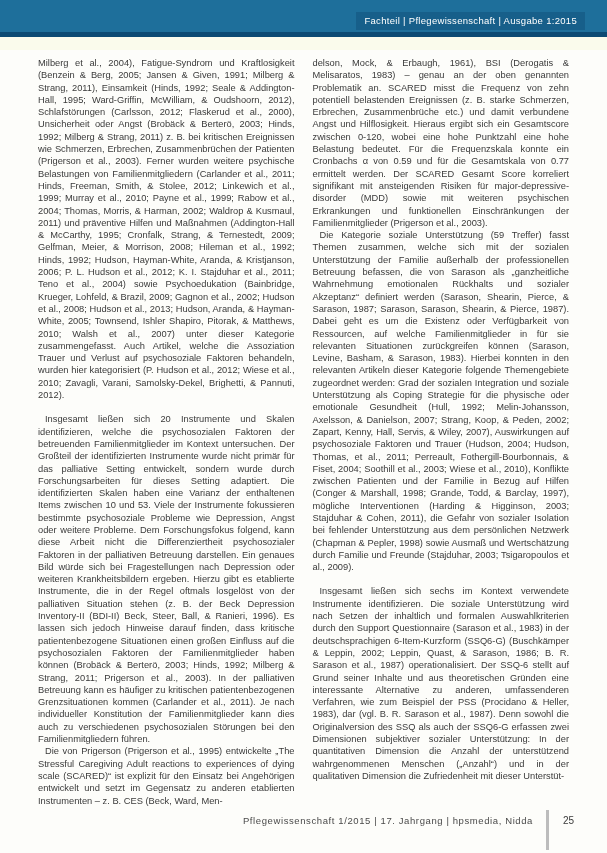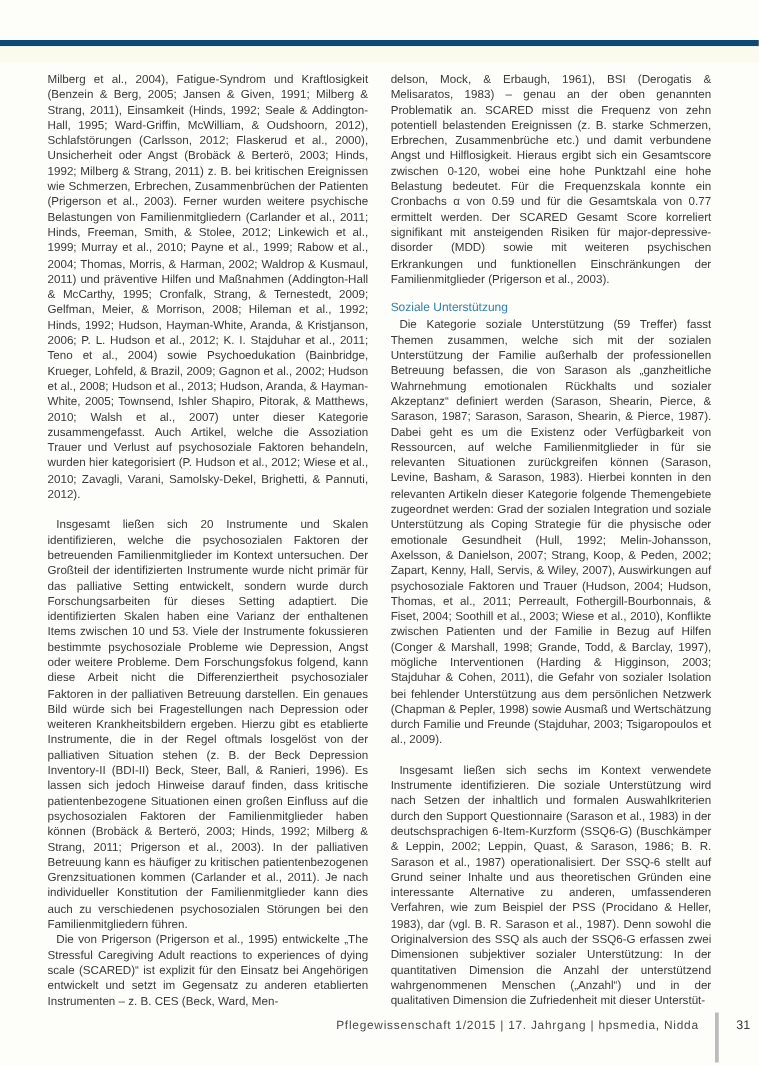--- a/index.html
+++ b/index.html
@@ -59,20 +59,21 @@
     font-size:9.6px;
     line-height:12.3px;
     font-weight:400;
     text-align:left;
   }
 
   
   .footer{
     position:absolute;top:810px;left:0;right:0;
     display:flex;align-items:flex-start;justify-content:flex-end;
+    padding-right:26px;
   }
   .footer-text{
     font-size:9.5px;
     letter-spacing:.6px;
     color:#4a4a4a;
     margin-top:5px;
     white-space:nowrap;
   }
   .footer-divider{
     width:3px;height:40px;
@@ -84,36 +85,38 @@
     color:#3a3a3a;
     margin-top:5px;
     min-width:18px;
   }
 </style>
 </head>
 <body>
 
 <div class="page">
 
+  <div class="header-bar">
+    <span class="header-label">Fachteil | Pflegewissenschaft |  Ausgabe 1:2015</span>
+  </div>
   <div class="header-line"></div>
   <div class="header-strip"></div>
 
   <main class="columns">
     <div class="col">
       <p>Milberg et al., 2004), Fatigue-Syndrom und Kraftlosigkeit (Benzein &amp; Berg, 2005; Jansen &amp; Given, 1991; Milberg &amp; Strang, 2011), Einsamkeit (Hinds, 1992; Seale &amp; Addington-Hall, 1995; Ward-Griffin, McWilliam, &amp; Oudshoorn, 2012), Schlafstörungen (Carlsson, 2012; Flaskerud et al., 2000), Unsicherheit oder Angst (Brobäck &amp; Berterö, 2003; Hinds, 1992; Milberg &amp; Strang, 2011) z. B. bei kritischen Ereignissen wie Schmerzen, Erbrechen, Zusammenbrüchen der Patienten (Prigerson et al., 2003). Ferner wurden weitere psychische Belastungen von Familienmitgliedern (Carlander et al., 2011; Hinds, Freeman, Smith, &amp; Stolee, 2012; Linkewich et al., 1999; Murray et al., 2010; Payne et al., 1999; Rabow et al., 2004; Thomas, Morris, &amp; Harman, 2002; Waldrop &amp; Kusmaul, 2011) und präventive Hilfen und Maßnahmen (Addington-Hall &amp; McCarthy, 1995; Cronfalk, Strang, &amp; Ternestedt, 2009; Gelfman, Meier, &amp; Morrison, 2008; Hileman et al., 1992; Hinds, 1992; Hudson, Hayman-White, Aranda, &amp; Kristjanson, 2006; P. L. Hudson et al., 2012; K. I. Stajduhar et al., 2011; Teno et al., 2004) sowie Psychoedukation (Bainbridge, Krueger, Lohfeld, &amp; Brazil, 2009; Gagnon et al., 2002; Hudson et al., 2008; Hudson et al., 2013; Hudson, Aranda, &amp; Hayman-White, 2005; Townsend, Ishler Shapiro, Pitorak, &amp; Matthews, 2010; Walsh et al., 2007) unter dieser Kategorie zusammengefasst. Auch Artikel, welche die Assoziation Trauer und Verlust auf psychosoziale Faktoren behandeln, wurden hier kategorisiert (P. Hudson et al., 2012; Wiese et al., 2010; Zavagli, Varani, Samolsky-Dekel, Brighetti, &amp; Pannuti, 2012).</p>
       <p class="indent gap-before">Insgesamt ließen sich 20 Instrumente und Skalen identifizieren, welche die psychosozialen Faktoren der betreuenden Familienmitglieder im Kontext untersuchen. Der Großteil der identifizierten Instrumente wurde nicht primär für das palliative Setting entwickelt, sondern wurde durch Forschungsarbeiten für dieses Setting adaptiert. Die identifizierten Skalen haben eine Varianz der enthaltenen Items zwischen 10 und 53. Viele der Instrumente fokussieren bestimmte psychosoziale Probleme wie Depression, Angst oder weitere Probleme. Dem Forschungsfokus folgend, kann diese Arbeit nicht die Differenziertheit psychosozialer Faktoren in der palliativen Betreuung darstellen. Ein genaues Bild würde sich bei Fragestellungen nach Depression oder weiteren Krankheitsbildern ergeben. Hierzu gibt es etablierte Instrumente, die in der Regel oftmals losgelöst von der palliativen Situation stehen (z. B. der Beck Depression Inventory-II (BDI-II) Beck, Steer, Ball, &amp; Ranieri, 1996). Es lassen sich jedoch Hinweise darauf finden, dass kritische patientenbezogene Situationen einen großen Einfluss auf die psychosozialen Faktoren der Familienmitglieder haben können (Brobäck &amp; Berterö, 2003; Hinds, 1992; Milberg &amp; Strang, 2011; Prigerson et al., 2003). In der palliativen Betreuung kann es häufiger zu kritischen patientenbezogenen Grenzsituationen kommen (Carlander et al., 2011). Je nach individueller Konstitution der Familienmitglieder kann dies auch zu verschiedenen psychosozialen Störungen bei den Familienmitgliedern führen.</p>
       <p class="indent">Die von Prigerson (Prigerson et al., 1995) entwickelte „The Stressful Caregiving Adult reactions to experiences of dying scale (SCARED)“ ist explizit für den Einsatz bei Angehörigen entwickelt und setzt im Gegensatz zu anderen etablierten Instrumenten – z. B. CES (Beck, Ward, Men-</p>
     </div>
     <div class="col">
       <p>delson, Mock, &amp; Erbaugh, 1961), BSI (Derogatis &amp; Melisaratos, 1983) – genau an der oben genannten Problematik an. SCARED misst die Frequenz von zehn potentiell belastenden Ereignissen (z. B. starke Schmerzen, Erbrechen, Zusammenbrüche etc.) und damit verbundene Angst und Hilflosigkeit. Hieraus ergibt sich ein Gesamtscore zwischen 0-120, wobei eine hohe Punktzahl eine hohe Belastung bedeutet. Für die Frequenzskala konnte ein Cronbachs α von 0.59 und für die Gesamtskala von 0.77 ermittelt werden. Der SCARED Gesamt Score korreliert signifikant mit ansteigenden Risiken für major-depressive-disorder (MDD) sowie mit weiteren psychischen Erkrankungen und funktionellen Einschränkungen der Familienmitglieder (Prigerson et al., 2003).</p>
-      <h3 class="section-heading">Soziale Unterstützung</h3>
       <p class="indent">Die Kategorie soziale Unterstützung (59 Treffer) fasst Themen zusammen, welche sich mit der sozialen Unterstützung der Familie außerhalb der professionellen Betreuung befassen, die von Sarason als „ganzheitliche Wahrnehmung emotionalen Rückhalts und sozialer Akzeptanz“ definiert werden (Sarason, Shearin, Pierce, &amp; Sarason, 1987; Sarason, Sarason, Shearin, &amp; Pierce, 1987). Dabei geht es um die Existenz oder Verfügbarkeit von Ressourcen, auf welche Familienmitglieder in für sie relevanten Situationen zurückgreifen können (Sarason, Levine, Basham, &amp; Sarason, 1983). Hierbei konnten in den relevanten Artikeln dieser Kategorie folgende Themengebiete zugeordnet werden: Grad der sozialen Integration und soziale Unterstützung als Coping Strategie für die physische oder emotionale Gesundheit (Hull, 1992; Melin-Johansson, Axelsson, &amp; Danielson, 2007; Strang, Koop, &amp; Peden, 2002; Zapart, Kenny, Hall, Servis, &amp; Wiley, 2007), Auswirkungen auf psychosoziale Faktoren und Trauer (Hudson, 2004; Hudson, Thomas, et al., 2011; Perreault, Fothergill-Bourbonnais, &amp; Fiset, 2004; Soothill et al., 2003; Wiese et al., 2010), Konflikte zwischen Patienten und der Familie in Bezug auf Hilfen (Conger &amp; Marshall, 1998; Grande, Todd, &amp; Barclay, 1997), mögliche Interventionen (Harding &amp; Higginson, 2003; Stajduhar &amp; Cohen, 2011), die Gefahr von sozialer Isolation bei fehlender Unterstützung aus dem persönlichen Netzwerk (Chapman &amp; Pepler, 1998) sowie Ausmaß und Wertschätzung durch Familie und Freunde (Stajduhar, 2003; Tsigaropoulos et al., 2009).</p>
       <p class="indent gap-before">Insgesamt ließen sich sechs im Kontext verwendete Instrumente identifizieren. Die soziale Unterstützung wird nach Setzen der inhaltlich und formalen Auswahlkriterien durch den Support Questionnaire (Sarason et al., 1983) in der deutschsprachigen 6-Item-Kurzform (SSQ6-G) (Buschkämper &amp; Leppin, 2002; Leppin, Quast, &amp; Sarason, 1986; B. R. Sarason et al., 1987) operationalisiert. Der SSQ-6 stellt auf Grund seiner Inhalte und aus theoretischen Gründen eine interessante Alternative zu anderen, umfassenderen Verfahren, wie zum Beispiel der PSS (Procidano &amp; Heller, 1983), dar (vgl. B. R. Sarason et al., 1987). Denn sowohl die Originalversion des SSQ als auch der SSQ6-G erfassen zwei Dimensionen subjektiver sozialer Unterstützung: In der quantitativen Dimension die Anzahl der unterstützend wahrgenommenen Menschen („Anzahl“) und in der qualitativen Dimension die Zufriedenheit mit dieser Unterstüt-</p>
     </div>
   </main>
 
   <footer class="footer">
     <span class="footer-text">Pflegewissenschaft 1/2015 | 17. Jahrgang | hpsmedia, Nidda</span>
     <span class="footer-divider"></span>
-    <span class="footer-page">31</span>
+    <span class="footer-page">25</span>
   </footer>
 
 </div>
 
 </body></html>

